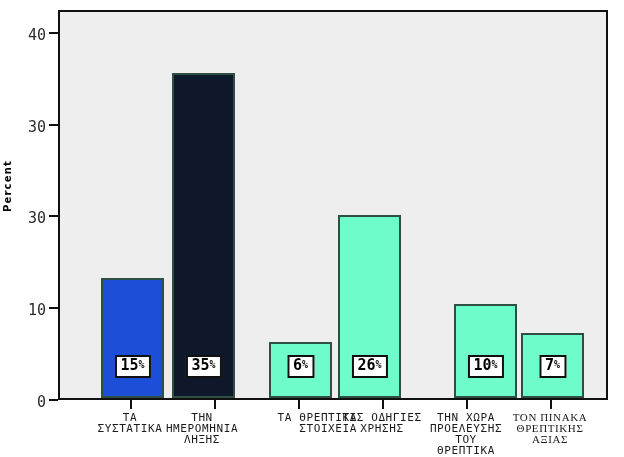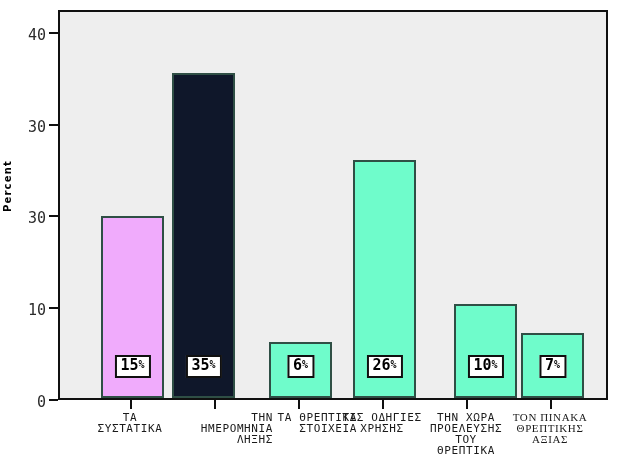--- a/index.html
+++ b/index.html
@@ -153,33 +153,33 @@
     </div>
     <div class="ytick-wrap" style="top:33px;">
       <span class="ytick-label">40</span>
       <span class="ytick-mark"></span>
     </div>
   </div>
 
   <div class="plot-frame" style="background: rgb(238, 238, 238);">
     <div class="plot-inner">
 
-      <div class="bar" style="left: 41px; width: 63px; height: 182px; background: #f0abfc; border-color: rgb(47, 79, 69);">
+      <div class="bar" style="left: 41px; width: 63px; height: 120px; background: #1d4ed8; border-color: rgb(47, 79, 69);">
         <div class="bar-label" style="bottom: 18px;"><span>15</span><span class="pct">%</span></div>
       </div>
 
       <div class="bar" style="left: 112px; width: 63px; height: 325px; background: #0f172a; border-color: rgb(47, 79, 69);">
         <div class="bar-label" style="bottom: 18px;"><span>35</span><span class="pct">%</span></div>
       </div>
 
       <div class="bar" style="left: 209px; width: 63px; height: 56px; background: rgb(111, 252, 203); border-color: rgb(47, 79, 69);">
         <div class="bar-label" style="bottom: 18px;"><span>6</span><span class="pct">%</span></div>
       </div>
 
-      <div class="bar" style="left: 293px; width: 63px; height: 238px; background: rgb(111, 252, 203); border-color: rgb(47, 79, 69);">
+      <div class="bar" style="left: 278px; width: 63px; height: 183px; background: rgb(111, 252, 203); border-color: rgb(47, 79, 69);">
         <div class="bar-label" style="bottom: 18px;"><span>26</span><span class="pct">%</span></div>
       </div>
 
       <div class="bar" style="left: 394px; width: 63px; height: 94px; background: rgb(111, 252, 203); border-color: rgb(47, 79, 69);">
         <div class="bar-label" style="bottom: 18px;"><span>10</span><span class="pct">%</span></div>
       </div>
 
       <div class="bar" style="left: 461px; width: 63px; height: 65px; background: rgb(111, 252, 203); border-color: rgb(47, 79, 69);">
         <div class="bar-label" style="bottom: 18px;"><span>7</span><span class="pct">%</span></div>
       </div>
@@ -192,21 +192,21 @@
     <div class="xtick-mark" style="left:214px;"></div>
     <div class="xtick-mark" style="left:298px;"></div>
     <div class="xtick-mark" style="left:382px;"></div>
     <div class="xtick-mark" style="left:466px;"></div>
     <div class="xtick-mark" style="left:550px;"></div>
   </div>
 
   <div>
     <div class="xcat" style="left:71px; width:118px;">ΤΑ
 ΣΥΣΤΑΤΙΚΑ</div>
-    <div class="xcat" style="left:155px; width:118px;text-align:right;">ΤΗΝ
+    <div class="xcat" style="left:143px; width:118px;">ΤΗΝ
 ΗΜΕΡΟΜΗΝΙΑ
 ΛΗΞΗΣ</div>
     <div class="xcat" style="left:239px; width:118px;text-align:right;">ΤΑ ΘΡΕΠΤΙΚΑ
 ΣΤΟΙΧΕΙΑ</div>
     <div class="xcat" style="left:323px; width:118px;">ΤΙΣ ΟΔΗΓΙΕΣ
 ΧΡΗΣΗΣ</div>
     <div class="xcat" style="left:407px; width:118px;">ΤΗΝ ΧΩΡΑ
 ΠΡΟΕΛΕΥΣΗΣ
 ΤΟΥ
 ΘΡΕΠΤΙΚΑ</div>

